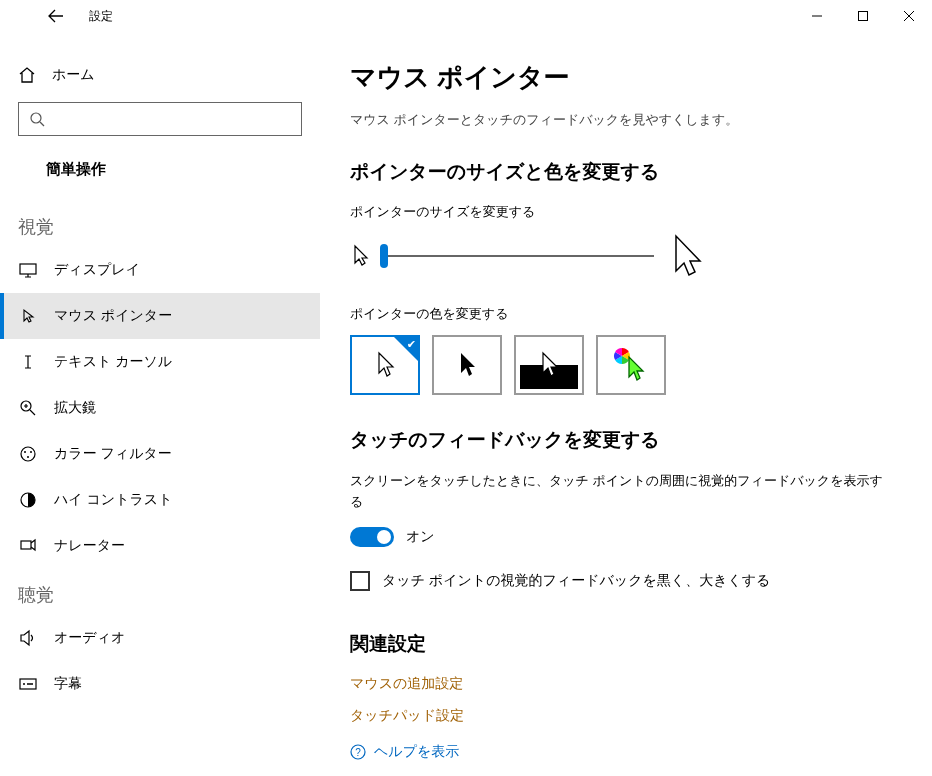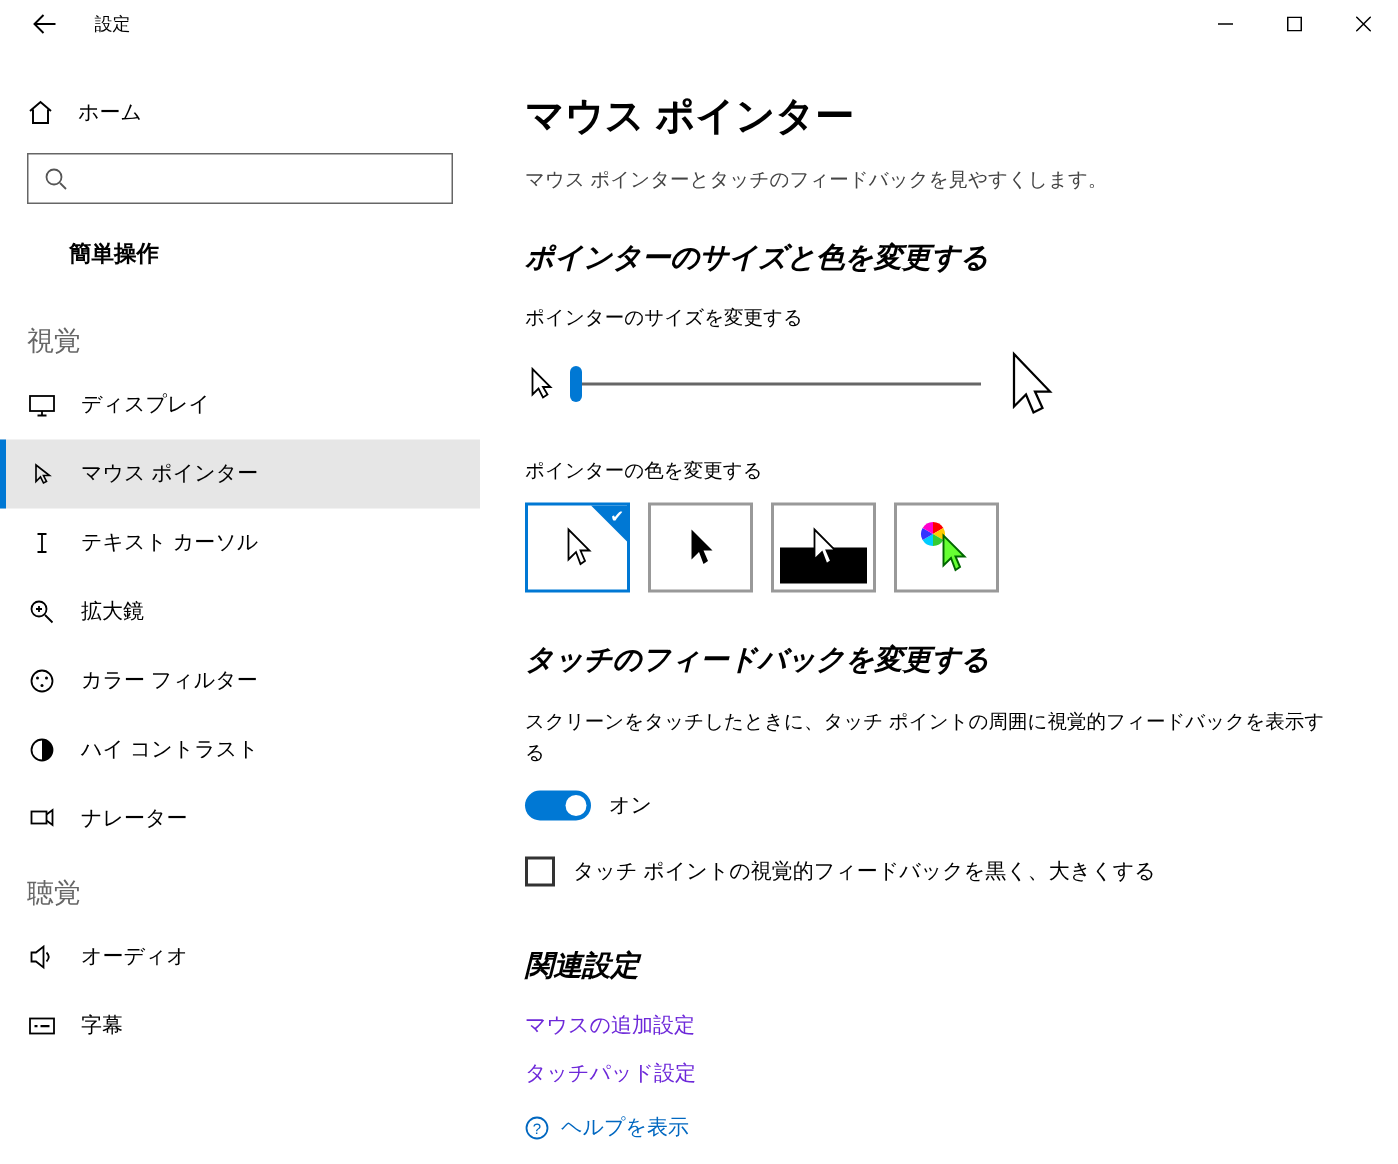--- a/index.html
+++ b/index.html
@@ -12,20 +12,21 @@
   height: 776px;
   overflow: hidden;
   display: flex;
   flex-direction: column;
 }
 .titlebar {
   height: 32px;
   display: flex;
   align-items: center;
   padding-left: 19px;
+  margin-left: 26px;
 }
 .titlebar .back {
   width: 22px;
   display: flex;
   align-items: center;
   justify-content: center;
 }
 .titlebar .title {
   margin-left: 22px;
   font-size: 12px;
@@ -114,21 +115,20 @@
 }
 .desc {
   color: #444;
   font-size: 13px;
   margin-bottom: 30px;
 }
 h2.section {
   font-size: 19px;
   font-weight: 600;
   margin: 12px 0 18px 0;
-  font-style: italic;
 }
 .sublabel {
   font-size: 13px;
   margin-bottom: 12px;
 }
 .slider-row {
   display: flex;
   align-items: center;
   gap: 14px;
   margin-bottom: 26px;
@@ -214,21 +214,21 @@
   align-items: center;
   gap: 12px;
   margin-bottom: 40px;
 }
 .checkbox {
   width: 20px; height: 20px;
   border: 2px solid #333;
 }
 .links a, .links span.link {
   display: block;
-  color: #6d28d9;
+  color: #a16207;
   font-size: 14px;
   margin-bottom: 14px;
   cursor: pointer;
 }
 .help-row {
   display: flex;
   align-items: center;
   gap: 8px;
   color: #0067c0;
   font-size: 14px;

